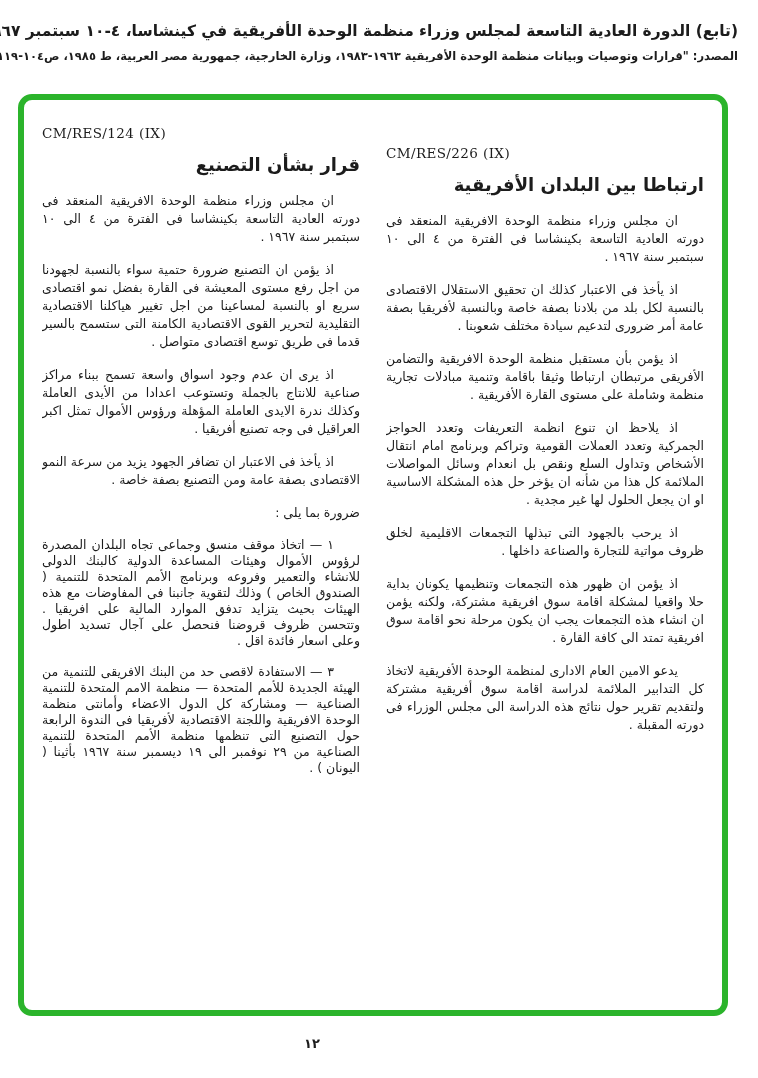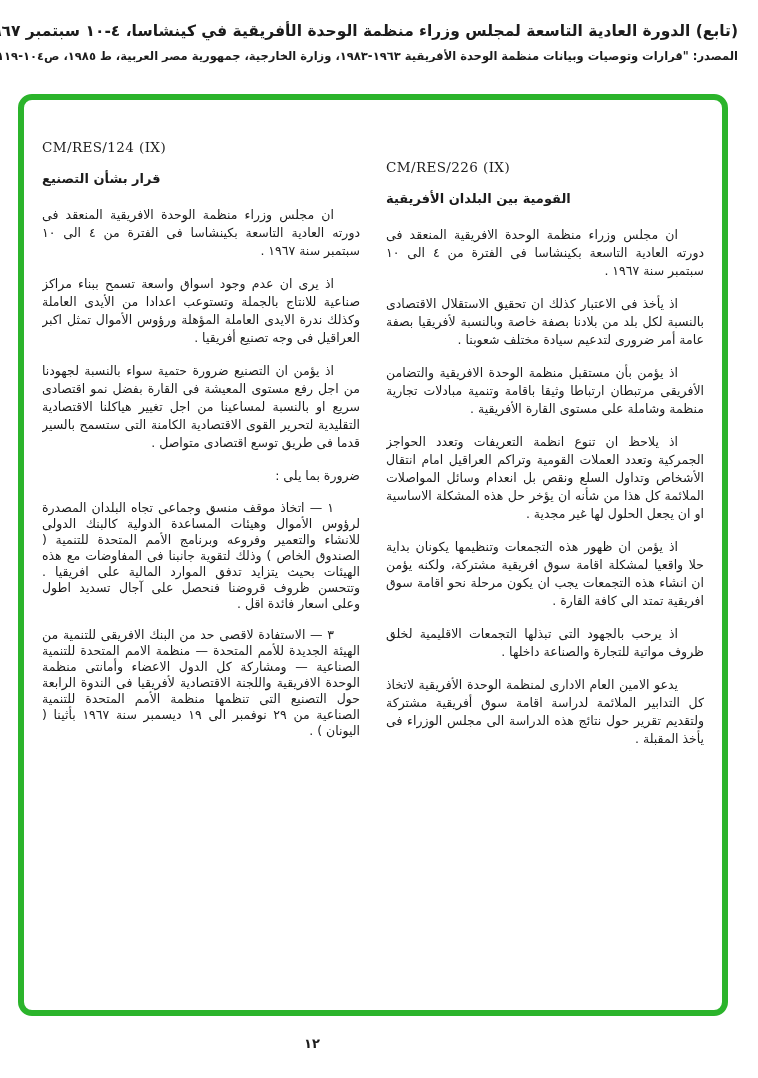--- a/index.html
+++ b/index.html
@@ -57,43 +57,42 @@
     height: 100%;
     box-sizing: border-box;
   }
   .column {
     flex: 1 1 0;
     direction: rtl;
     text-align: justify;
     font-size: 12.5px;
     line-height: 18px;
     overflow: hidden;
-    margin-top: 14px;
   }
   .para {
     margin: 0 0 15px 0;
     text-indent: 26px;
   }
   .para.no-indent { text-indent: 0; }
   .para.loose { line-height: 16px; }
   .para.last { margin-bottom: 0; }
   .ref-label {
     direction: ltr;
     text-align: left;
     font-family: "DejaVu Serif", serif;
     font-size: 13.5px;
     letter-spacing: 0.4px;
     margin: 6px 0 14px 0;
     font-weight: 500;
   }
   .ref-label.spaced { margin-top: 26px; }
   .col-title {
-    text-align: left;
+    text-align: right;
     font-weight: bold;
-    font-size: 13px;
+    font-size: 18px;
     margin: 0 0 18px 0;
   }
   
   .page-number {
     position: absolute;
     top: 1036px;
     left: 0;
     width: 624px;
     text-align: center;
     font-size: 13px;
@@ -107,36 +106,37 @@
 <div class="page-header">
   <div class="header-line1">(تابع) الدورة العادية التاسعة لمجلس وزراء منظمة الوحدة الأفريقية في كينشاسا، ٤-١٠ سبتمبر ١٩٦٧</div>
   <div class="header-line2">المصدر: "قرارات وتوصيات وبيانات منظمة الوحدة الأفريقية ١٩٦٣-١٩٨٣، وزارة الخارجية، جمهورية مصر العربية، ط ١٩٨٥، ص١٠٤-١١٩"</div>
 </div>
 
 <div class="resolution-box" style="border-color: rgb(43, 180, 43);">
   <div class="columns">
 
     <div class="column">
       <div class="ref-label spaced">CM/RES/226 (IX)</div>
-      <div class="col-title">القومية بين البلدان الأفريقية</div>
+      <div class="col-title">ارتباطا بين البلدان الأفريقية</div>
       <p class="para">ان مجلس وزراء منظمة الوحدة الافريقية المنعقد فى دورته العادية التاسعة بكينشاسا فى الفترة من ٤ الى ١٠ سبتمبر سنة ١٩٦٧ .</p>
       <p class="para">اذ يأخذ فى الاعتبار كذلك ان تحقيق الاستقلال الاقتصادى بالنسبة لكل بلد من بلادنا بصفة خاصة وبالنسبة لأفريقيا بصفة عامة أمر ضرورى لتدعيم سيادة مختلف شعوبنا .</p>
       <p class="para">اذ يؤمن بأن مستقبل منظمة الوحدة الافريقية والتضامن الأفريقى مرتبطان ارتباطا وثيقا باقامة وتنمية مبادلات تجارية منظمة وشاملة على مستوى القارة الأفريقية .</p>
-      <p class="para">اذ يلاحظ ان تنوع انظمة التعريفات وتعدد الحواجز الجمركية وتعدد العملات القومية وتراكم العراقيل امام انتقال الأشخاص وتداول السلع ونقص بل انعدام وسائل المواصلات الملائمة كل هذا من شأنه ان يؤخر حل هذه المشكلة الاساسية او ان يجعل الحلول لها غير مجدية .</p>
+      <p class="para">اذ يلاحظ ان تنوع انظمة التعريفات وتعدد الحواجز الجمركية وتعدد العملات القومية وتراكم وبرنامج امام انتقال الأشخاص وتداول السلع ونقص بل انعدام وسائل المواصلات الملائمة كل هذا من شأنه ان يؤخر حل هذه المشكلة الاساسية او ان يجعل الحلول لها غير مجدية .</p>
+      <p class="para">اذ يرحب بالجهود التى تبذلها التجمعات الاقليمية لخلق ظروف مواتية للتجارة والصناعة داخلها .</p>
       <p class="para">اذ يؤمن ان ظهور هذه التجمعات وتنظيمها يكونان بداية حلا واقعيا لمشكلة اقامة سوق افريقية مشتركة، ولكنه يؤمن ان انشاء هذه التجمعات يجب ان يكون مرحلة نحو اقامة سوق افريقية تمتد الى كافة القارة .</p>
-      <p class="para">اذ يرحب بالجهود التى تبذلها التجمعات الاقليمية لخلق ظروف مواتية للتجارة والصناعة داخلها .</p>
-      <p class="para last">يدعو الامين العام الادارى لمنظمة الوحدة الأفريقية لاتخاذ كل التدابير الملائمة لدراسة اقامة سوق أفريقية مشتركة ولتقديم تقرير حول نتائج هذه الدراسة الى مجلس الوزراء فى يأخذ المقبلة .</p>
+      <p class="para last">يدعو الامين العام الادارى لمنظمة الوحدة الأفريقية لاتخاذ كل التدابير الملائمة لدراسة اقامة سوق أفريقية مشتركة ولتقديم تقرير حول نتائج هذه الدراسة الى مجلس الوزراء فى دورته المقبلة .</p>
     </div>
 
     <div class="column">
       <div class="ref-label">CM/RES/124 (IX)</div>
       <div class="col-title">قرار بشأن التصنيع</div>
       <p class="para">ان مجلس وزراء منظمة الوحدة الافريقية المنعقد فى دورته العادية التاسعة بكينشاسا فى الفترة من ٤ الى ١٠ سبتمبر سنة ١٩٦٧ .</p>
+      <p class="para">اذ يؤمن ان التصنيع ضرورة حتمية سواء بالنسبة لجهودنا من اجل رفع مستوى المعيشة فى القارة بفضل نمو اقتصادى سريع او بالنسبة لمساعينا من اجل تغيير هياكلنا الاقتصادية التقليدية لتحرير القوى الاقتصادية الكامنة التى ستسمح بالسير قدما فى طريق توسع اقتصادى متواصل .</p>
       <p class="para">اذ يرى ان عدم وجود اسواق واسعة تسمح ببناء مراكز صناعية للانتاج بالجملة وتستوعب اعدادا من الأيدى العاملة وكذلك ندرة الايدى العاملة المؤهلة ورؤوس الأموال تمثل اكبر العراقيل فى وجه تصنيع أفريقيا .</p>
-      <p class="para">اذ يؤمن ان التصنيع ضرورة حتمية سواء بالنسبة لجهودنا من اجل رفع مستوى المعيشة فى القارة بفضل نمو اقتصادى سريع او بالنسبة لمساعينا من اجل تغيير هياكلنا الاقتصادية التقليدية لتحرير القوى الاقتصادية الكامنة التى ستسمح بالسير قدما فى طريق توسع اقتصادى متواصل .</p>
+      <p class="para">اذ يأخذ فى الاعتبار ان تضافر الجهود يزيد من سرعة النمو الاقتصادى بصفة عامة ومن التصنيع بصفة خاصة .</p>
       <p class="para no-indent">ضرورة بما يلى :</p>
       <p class="para loose">١ — اتخاذ موقف منسق وجماعى تجاه البلدان المصدرة لرؤوس الأموال وهيئات المساعدة الدولية كالبنك الدولى للانشاء والتعمير وفروعه وبرنامج الأمم المتحدة للتنمية ( الصندوق الخاص ) وذلك لتقوية جانبنا فى المفاوضات مع هذه الهيئات بحيث يتزايد تدفق الموارد المالية على افريقيا . وتتحسن ظروف قروضنا فنحصل على آجال تسديد اطول وعلى اسعار فائدة اقل .</p>
       <p class="para loose last">٣ — الاستفادة لاقصى حد من البنك الافريقى للتنمية من الهيئة الجديدة للأمم المتحدة — منظمة الامم المتحدة للتنمية الصناعية — ومشاركة كل الدول الاعضاء وأمانتى منظمة الوحدة الافريقية واللجنة الاقتصادية لأفريقيا فى الندوة الرابعة حول التصنيع التى تنظمها منظمة الأمم المتحدة للتنمية الصناعية من ٢٩ نوفمبر الى ١٩ ديسمبر سنة ١٩٦٧ بأثينا ( اليونان ) .</p>
     </div>
 
   </div>
 </div>
 
 <div class="page-number">١٢</div>
 

